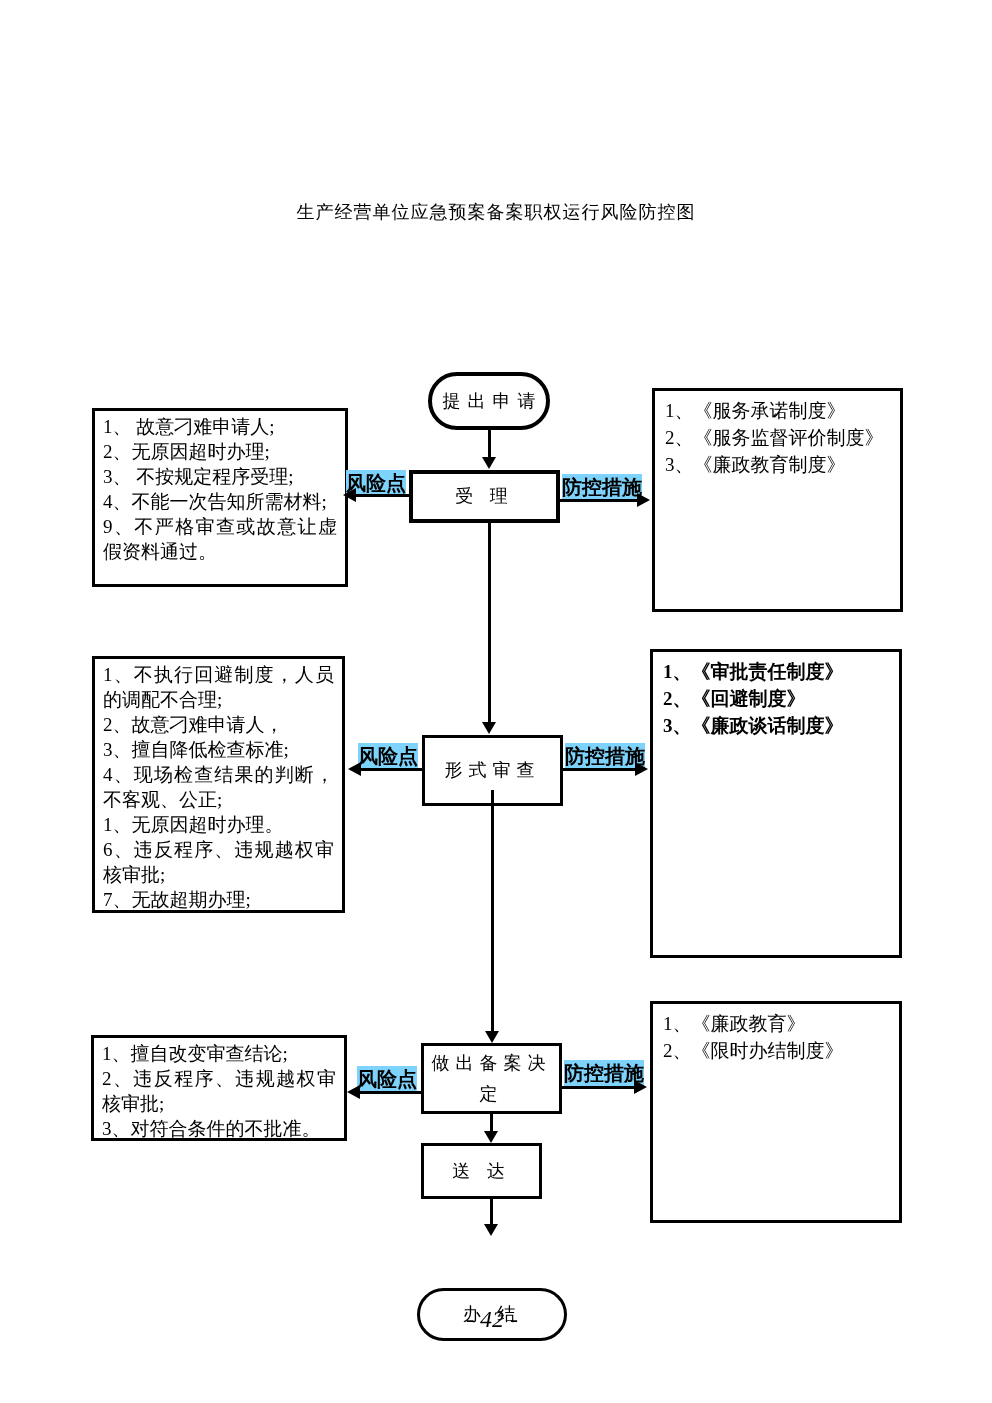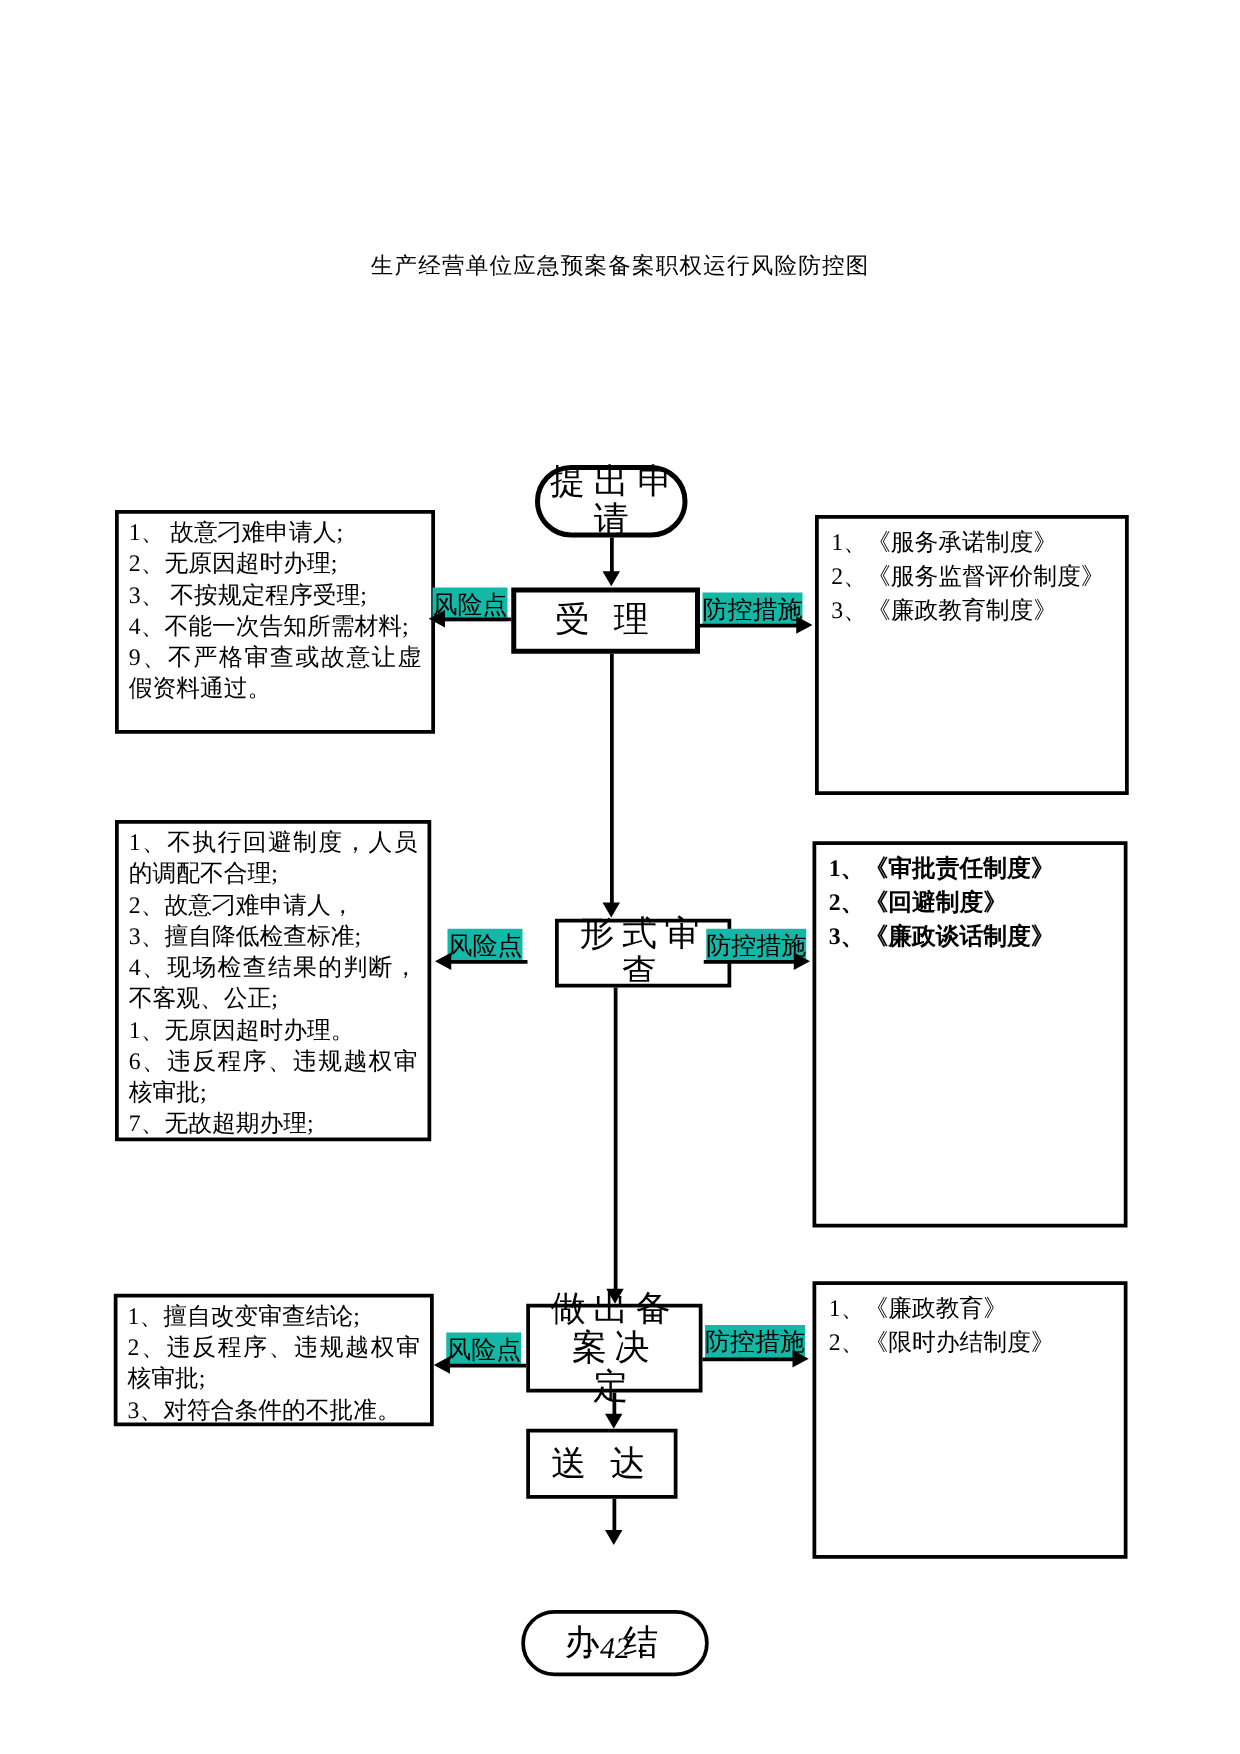--- a/index.html
+++ b/index.html
@@ -4,34 +4,34 @@
 <style>
   html,body{margin:0;padding:0;background:#fff;}
   body{font-family:"Liberation Serif","DejaVu Serif",serif;color:#000;}
   .page{position:relative;width:992px;height:1403px;background:#fff;overflow:hidden;}
 
   .title{position:absolute;left:0;top:200px;width:992px;text-align:center;
          font-size:18px;letter-spacing:1px;font-weight:400;}
 
   
   .node{position:absolute;display:flex;align-items:center;justify-content:center;
-        border:3px solid #000;background:#fff;font-size:28px;letter-spacing:6px;
+        border:3px solid #000;background:#fff;font-size:18px;letter-spacing:6px;
         text-align:center;white-space:pre-line;line-height:31px;box-sizing:border-box;}
   .node.thick{border-width:4px;}
   .stadium{border-radius:29px;}
 
   
   .sidebox{position:absolute;border:3px solid #000;background:#fff;box-sizing:border-box;
            font-size:19px;line-height:25px;padding:3px 8px 0 8px;}
   .sidebox .li{text-align:justify;}
-  .measure{line-height:27px;padding:6px 14px 0 10px;margin-top:24px;}
+  .measure{line-height:27px;padding:6px 14px 0 10px;}
   .measure .li{text-align:left;}
 
   
-  .clabel{position:absolute;font-size:20px;white-space:nowrap;background:#14b8a6;}
+  .clabel{position:absolute;font-size:20px;white-space:nowrap;background:#7dd3fc;font-weight:bold;}
 
   
   .vline{position:absolute;width:3px;background:#000;}
   .hline{position:absolute;height:3px;background:#000;}
   .head{position:absolute;width:0;height:0;}
   .head.down{border-left:7px solid transparent;border-right:7px solid transparent;border-top:12px solid #000;}
   .head.left{border-top:7px solid transparent;border-bottom:7px solid transparent;border-right:13px solid #000;}
   .head.right{border-top:7px solid transparent;border-bottom:7px solid transparent;border-left:13px solid #000;}
 
   .pagenum{position:absolute;left:0;top:1306px;width:984px;text-align:center;font-size:24px;font-style:italic;}
@@ -50,21 +50,21 @@
   <div class="vline" style="left:488px;top:430px;height:28px;"></div>
   <div class="head down" style="left:482px;top:457px;"></div>
 
   <div class="node thick" style="left:409px;top:470px;width:151px;height:53px;">
     <span>受 理</span>
   </div>
 
   <div class="vline" style="left:488px;top:523px;height:200px;"></div>
   <div class="head down" style="left:482px;top:722px;"></div>
 
-  <div class="node" style="left:444px;top:735px;width:141px;height:55px;">
+  <div class="node" style="left:422px;top:735px;width:141px;height:71px;">
     <span>形式审查</span>
   </div>
 
   <div class="vline" style="left:491px;top:790px;height:242px;"></div>
   <div class="head down" style="left:485px;top:1031px;"></div>
 
   <div class="node" style="left:421px;top:1043px;width:141px;height:71px;">
     <span>做出备案决
 定</span>
   </div>

